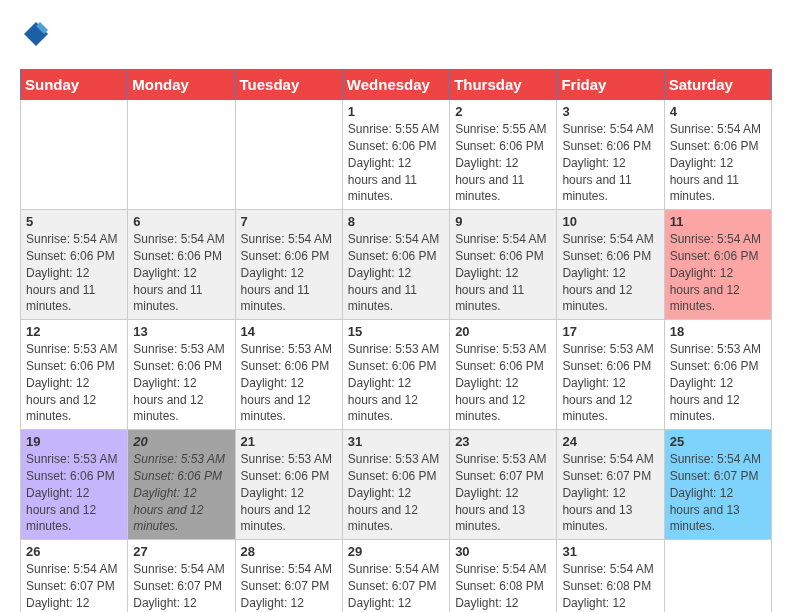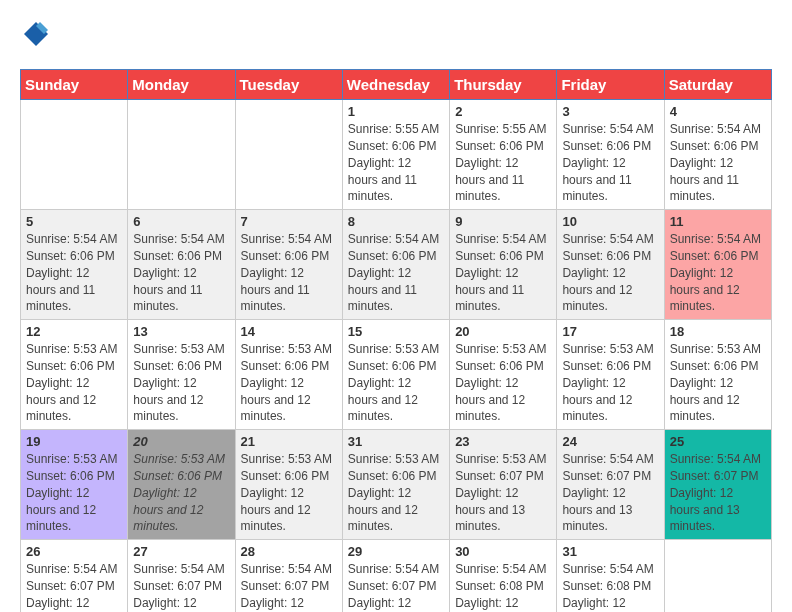--- a/index.html
+++ b/index.html
@@ -294,21 +294,21 @@
 Daylight: 12 hours
 and 13 minutes.</div>
         </td>
         <td style="background: rgb(240, 240, 240);">
           <span class="day-number">24</span>
           <div class="day-info">Sunrise: 5:54 AM
 Sunset: 6:07 PM
 Daylight: 12 hours
 and 13 minutes.</div>
         </td>
-        <td style="background: #14b8a6;">
+        <td style="background: #7dd3fc;">
           <span class="day-number">25</span>
           <div class="day-info">Sunrise: 5:54 AM
 Sunset: 6:07 PM
 Daylight: 12 hours
 and 13 minutes.</div>
         </td>
       </tr>
       <tr>
         <td>
           <span class="day-number">26</span>

